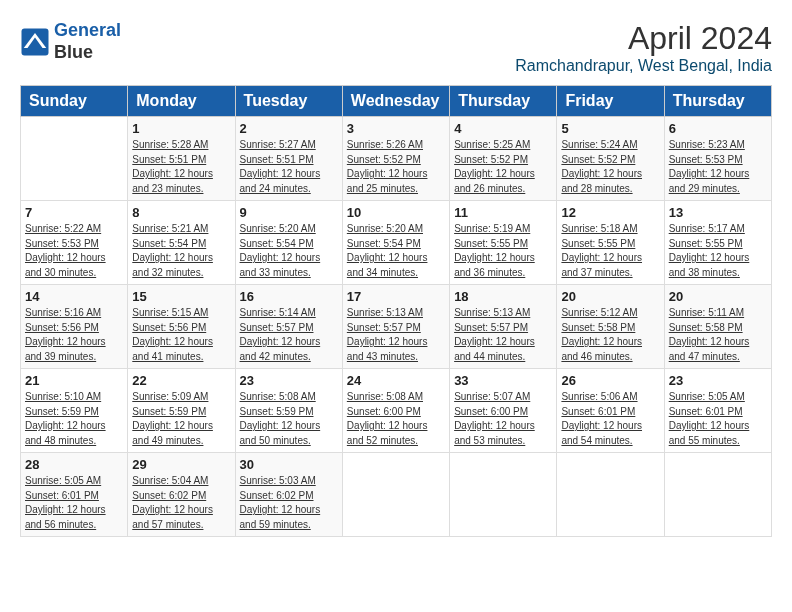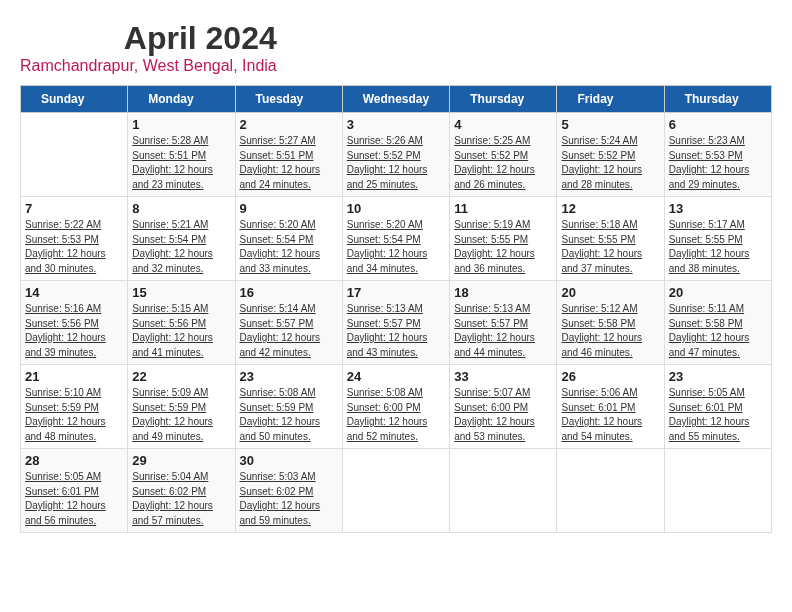--- a/index.html
+++ b/index.html
@@ -32,39 +32,39 @@
     .logo-icon {
       width: 30px;
       height: 30px;
       margin-right: 4px;
     }
     .title-block {
       text-align: right;
     }
     .month-year {
       font-size: 32px;
-      font-weight: bold;
+      font-weight: normal;
       color: #333;
     }
     .location {
       font-size: 16px;
-      color: #be185d;
+      color: #0c4a6e;
       text-align: right;
     }
     table {
       width: 100%;
       border-collapse: collapse;
       font-size: 11px;
     }
     thead tr th {
       background-color: #1a5fa8;
       color: #fff;
-      padding: 6px 20px;
+      padding: 6px 8px;
       text-align: left;
-      font-size: 12px;
+      font-size: 16px;
       border: 1px solid #ccc;
     }
     tbody tr td {
       border: 1px solid #ddd;
       vertical-align: top;
       padding: 4px;
       width: calc(100% / 7);
       min-height: 80px;
       background: #fff;
     }
@@ -84,20 +84,31 @@
       text-decoration: underline;
     }
     .empty-cell {
       background: #fff !important;
     }
   </style>
 </head>
 <body>
 
 <div class="header">
+  <div class="logo">
+    <svg class="logo-icon" viewBox="0 0 40 40">
+      <rect x="2" y="2" width="36" height="36" rx="4" fill="#1a5fa8"></rect>
+      <polygon points="20,8 35,28 5,28" fill="white"></polygon>
+      <polygon points="20,14 30,28 10,28" fill="#1a5fa8"></polygon>
+    </svg>
+    <div class="logo-text">
+      <div><span>General</span></div>
+      <div>Blue</div>
+    </div>
+  </div>
   <div class="title-block">
     <div class="month-year">April 2024</div>
     <div class="location">Ramchandrapur, West Bengal, India</div>
   </div>
 </div>
 
 <table>
   <thead>
     <tr>
     <th>Sunday</th>

